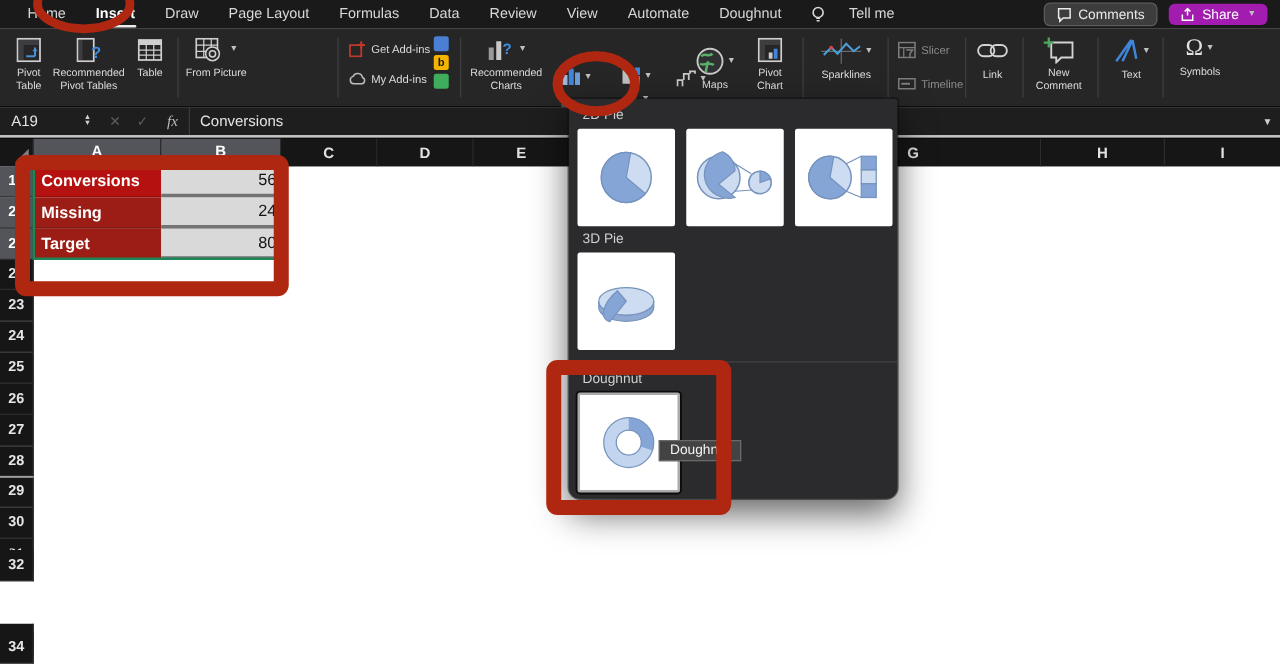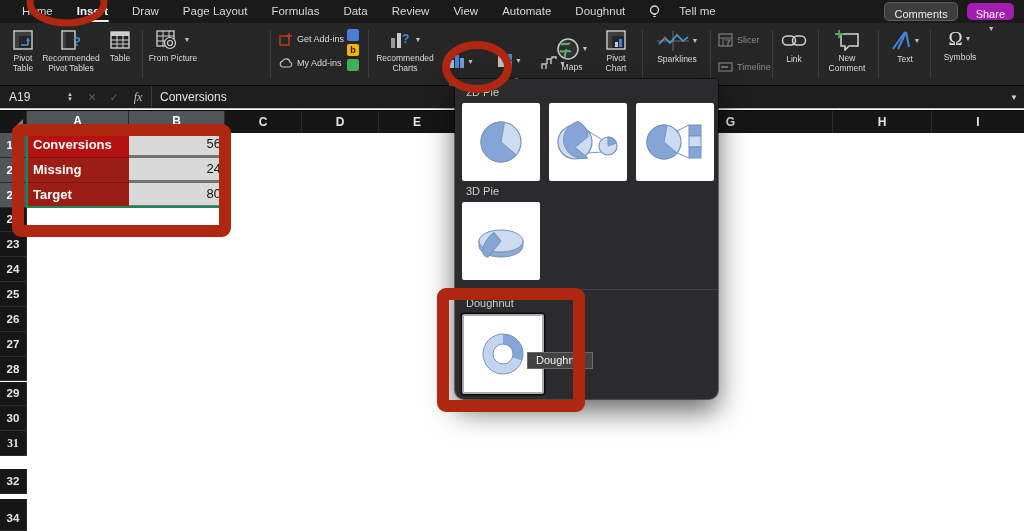--- a/index.html
+++ b/index.html
@@ -10,21 +10,21 @@
   #menubar{position:absolute;top:0;left:0;right:0;height:23px;background:#1a1a1a;
            display:flex;align-items:center;padding-left:10px;box-sizing:border-box;z-index:6;
            color:#d8d8d8;font-size:11.5px;white-space:nowrap;}
   .mtab{padding:0 12px;line-height:23px;cursor:default;}
   .mtab.active{color:#fff;font-weight:bold;position:relative;}
   .mtab.active::after{content:"";position:absolute;left:11px;right:11px;bottom:1px;height:2px;
            background:#ececec;border-radius:1px;}
   .mtab.tellme{display:flex;align-items:center;gap:19px;justify-content:space-between;}
   #menu-right{margin-left:auto;display:flex;align-items:center;gap:9px;padding-right:10px;}
   .pillbtn{height:17px;border-radius:5px;display:flex;align-items:center;gap:5px;
-           padding:0 9px;font-size:11px;flex-direction:column;}
+           padding:0 9px;font-size:11px;}
   #comments-btn{background:#3d3d3d;border:1px solid #5c5c5c;color:#eaeaea;}
   #share-btn{background:#a21caf;color:#fff;}
 
   
   #ribbon{position:absolute;top:23px;left:0;right:0;height:62px;background:#262627;
           border-bottom:1px solid #050505;z-index:2;}
   .rsep{position:absolute;top:7px;bottom:7px;width:1px;background:#3e3e40;}
   .rbtn{position:absolute;display:flex;flex-direction:column;align-items:center;
         color:#dcdcdc;font-size:8.5px;line-height:1.2;text-align:center;}
   .rbtn .ic{height:24px;display:flex;align-items:center;justify-content:center;margin-bottom:1px;}
@@ -389,21 +389,21 @@
       <div class="rowcell" style="top: 97.55px; height: 24.85px;">22</div>
       <div class="rowcell" style="top: 122.4px; height: 24.85px;">23</div>
       <div class="rowcell" style="top: 147.25px; height: 24.85px;">24</div>
       <div class="rowcell" style="top: 172.1px; height: 24.85px;">25</div>
       <div class="rowcell" style="top: 196.95px; height: 24.85px;">26</div>
       <div class="rowcell" style="top: 221.8px; height: 24.85px;">27</div>
       <div class="rowcell" style="top: 246.65px; height: 24.85px;">28</div>
       <div class="rowcell" style="top: 271.5px; height: 24.85px;">29</div>
       <div class="rowcell" style="top: 296.35px; height: 24.85px;">30</div>
       <div class="rowcell" style="top: 321.2px; height: 24.85px; font-family: Liberation Serif, serif;">31</div>
-      <div class="rowcell" style="top: 359px; height: 24.85px;">32</div>
+      <div class="rowcell" style="top: 330px; height: 24.85px;">32</div>
       <div class="rowcell" style="top: 389px; height: 24.85px;">33</div>
       <div class="rowcell" style="top: 395.75px; height: 24.85px;">34</div>
     </div>
   <div id="datacells">
       <div class="dlabel" style="top: 23px; height: 24.85px; background: rgb(181, 17, 16);">Conversions</div>
       <div class="dvalue" style="top: 23px; height: 24.85px; background: rgb(217, 217, 217);">56</div>
       <div class="dlabel" style="top: 47.85px; height: 24.85px; background: rgb(156, 29, 21);">Missing</div>
       <div class="dvalue" style="top: 47.85px; height: 24.85px; background: rgb(217, 217, 217);">24</div>
       <div class="dlabel" style="top: 72.7px; height: 24.85px; background: rgb(156, 29, 21);">Target</div>
       <div class="dvalue" style="top: 72.7px; height: 24.85px; background: rgb(217, 217, 217);">80</div>

